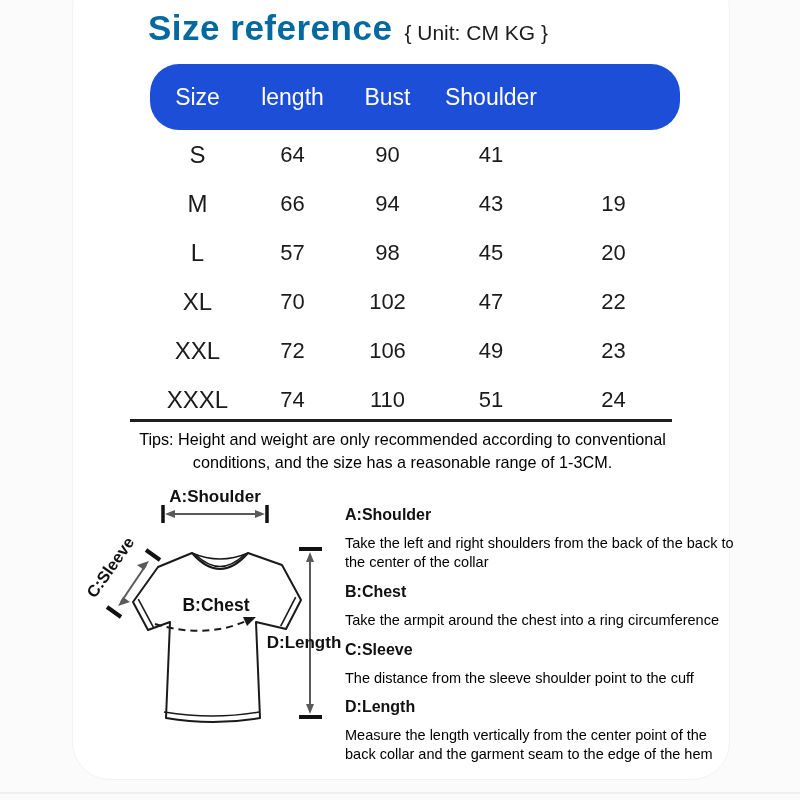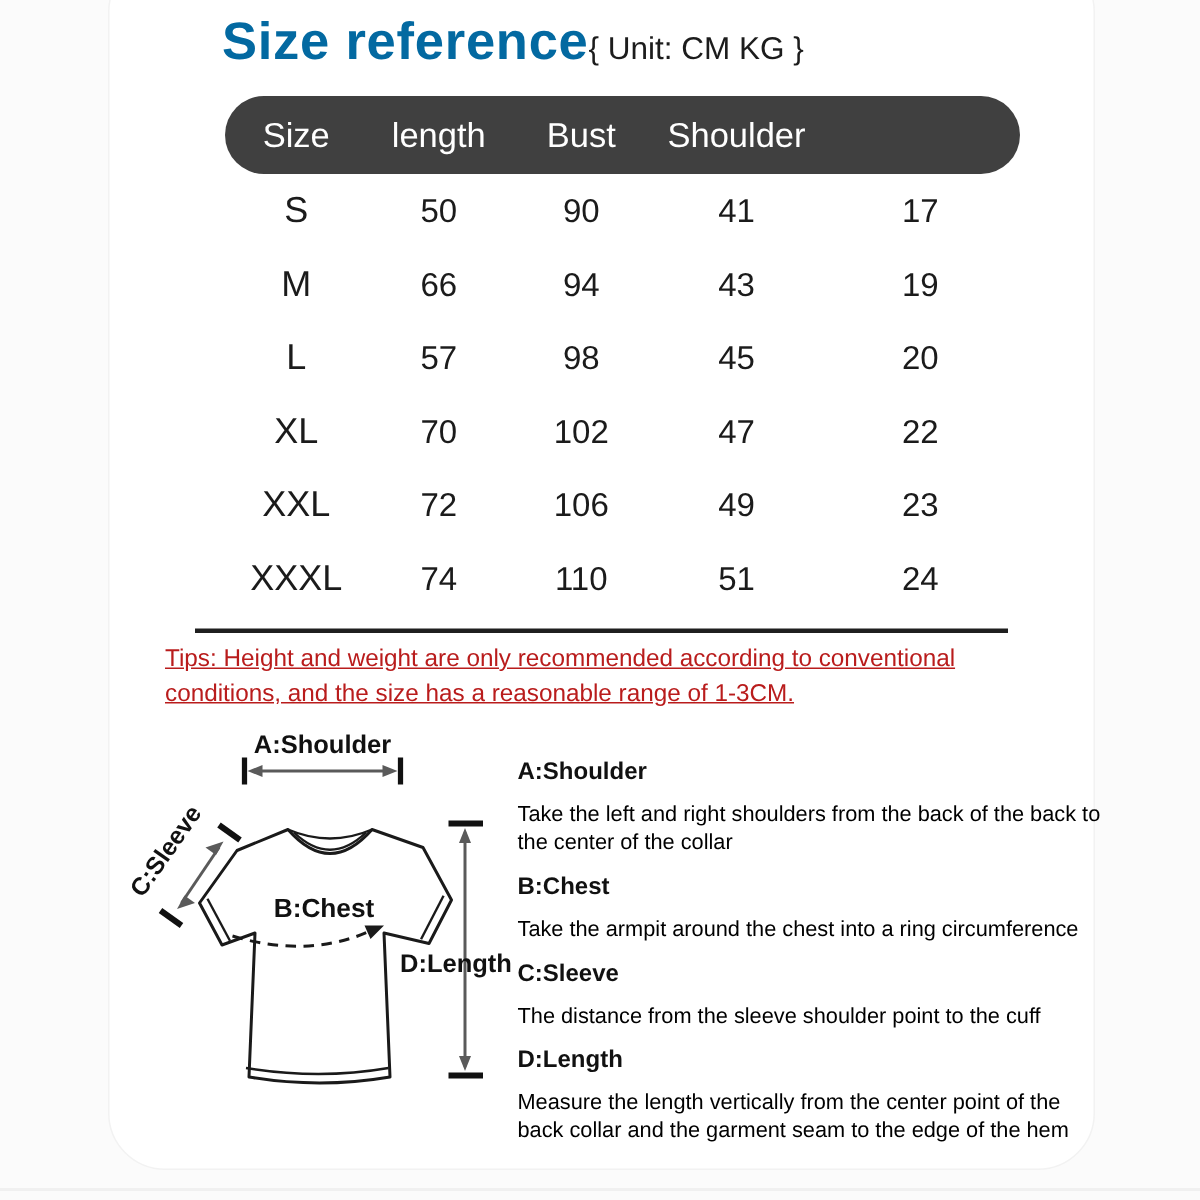--- a/index.html
+++ b/index.html
@@ -6,34 +6,34 @@
   html,body { width:800px; height:800px; overflow:hidden; background:#fbfbfb;
               font-family:"Liberation Sans", sans-serif; color:#1a1a1a; }
   .stage { position:relative; width:800px; height:800px; }
 
   .card { position:absolute; left:72px; top:-30px; width:658px; height:810px;
           background:#ffffff; border:1px solid #f2f2f2; border-radius:38px; }
   .bottom-strip { position:absolute; left:0; top:792px; width:800px; height:2px; background:#f0f0f0; }
 
   .title-wrap { position:absolute; left:148px; top:8px; display:flex; align-items:baseline; white-space:nowrap; }
   .title { font-size:35px; font-weight:700; letter-spacing:0.5px; color:#0369a1; }
-  .unit-note { font-size:21px; font-weight:400; color:#1c1c1c; }
+  .unit-note { font-size:21px; font-weight:400; margin-left:12px; color:#1c1c1c; }
 
   .size-table { position:absolute; left:150px; top:64px; width:530px; }
   .tbl-head { display:grid; grid-template-columns:95px 95px 95px 112px 133px;
-              background:#404040; border-radius:29px; height:52px; align-items:center; }
+              background:#1d4ed8; border-radius:29px; height:66px; align-items:center; }
   .tbl-head span { text-align:center; color:#ffffff; font-size:23px; }
   .tbl-row { display:grid; grid-template-columns:95px 95px 95px 112px 133px;
              height:49px; align-items:center; }
   .tbl-row span { text-align:center; font-size:22px; color:#1b1b1b; }
   .tbl-row .size-cell { font-size:24px; }
   .divider { position:absolute; left:130px; top:419px; width:542px; height:2.5px; background:#1f1f1f; }
 
-  .tips { position:absolute; left:110px; top:428px; width:585px; text-align:left;
-          font-size:16.2px; line-height:1.42; color:#b91c1c;text-decoration:underline; }
+  .tips { position:absolute; left:110px; top:428px; width:585px; text-align:center;
+          font-size:16.2px; line-height:1.42; color:#000000; }
 
   .diagram { position:absolute; left:85px; top:483px; width:280px; height:255px; }
 
   .defs { position:absolute; left:345px; top:506px; width:396px; }
   .def-item .term { font-size:16px; font-weight:700; color:#111; }
   .def-item .desc { font-size:14.5px; line-height:1.3; color:#000000; margin-top:10px; }
   .def-item + .def-item { margin-top:11px; }
 
   svg text { font-family:"Liberation Sans", sans-serif; }
 </style>
@@ -52,24 +52,23 @@
   <div class="size-table">
     <div class="tbl-head">
       <span>Size</span>
       <span>length</span>
       <span>Bust</span>
       <span>Shoulder</span>
     </div>
     <div>
     <div class="tbl-row">
       <span class="size-cell">S</span>
-      <span>50</span>
+      <span>64</span>
       <span>90</span>
       <span>41</span>
-      <span>17</span>
     </div>
 
     <div class="tbl-row">
       <span class="size-cell">M</span>
       <span>66</span>
       <span>94</span>
       <span>43</span>
       <span>19</span>
     </div>
 

